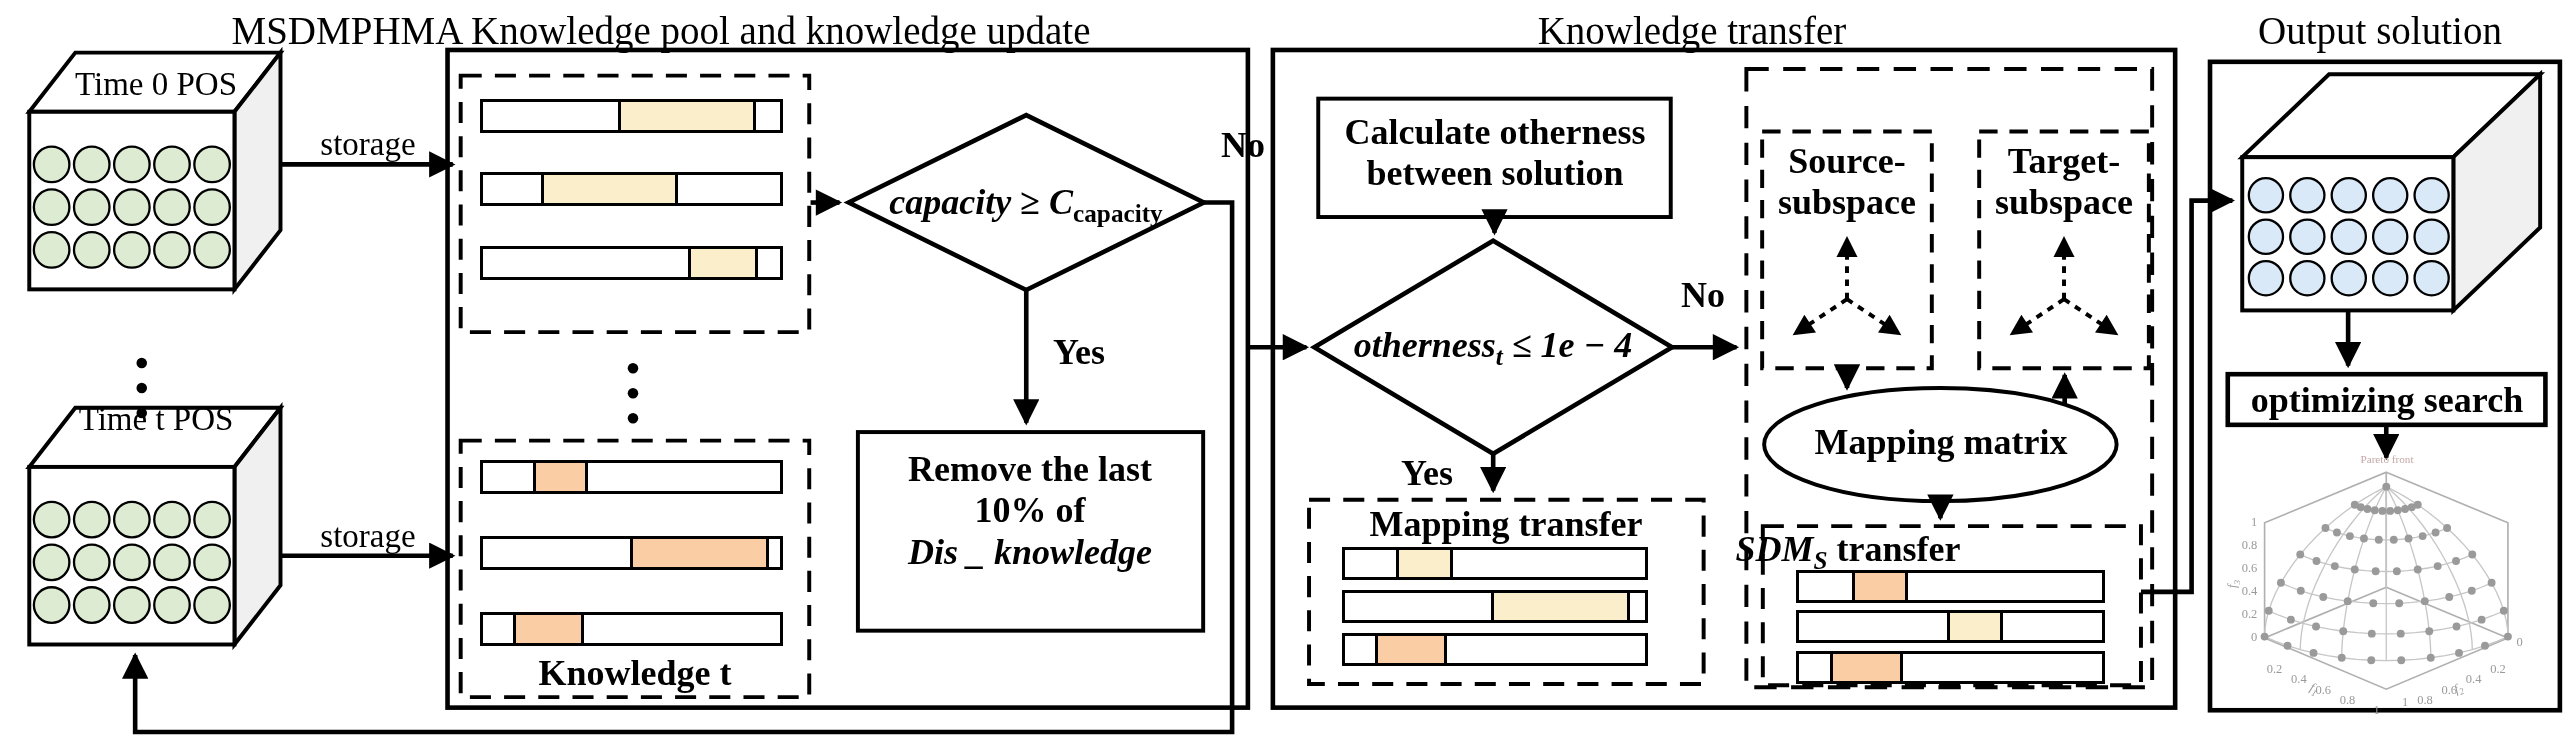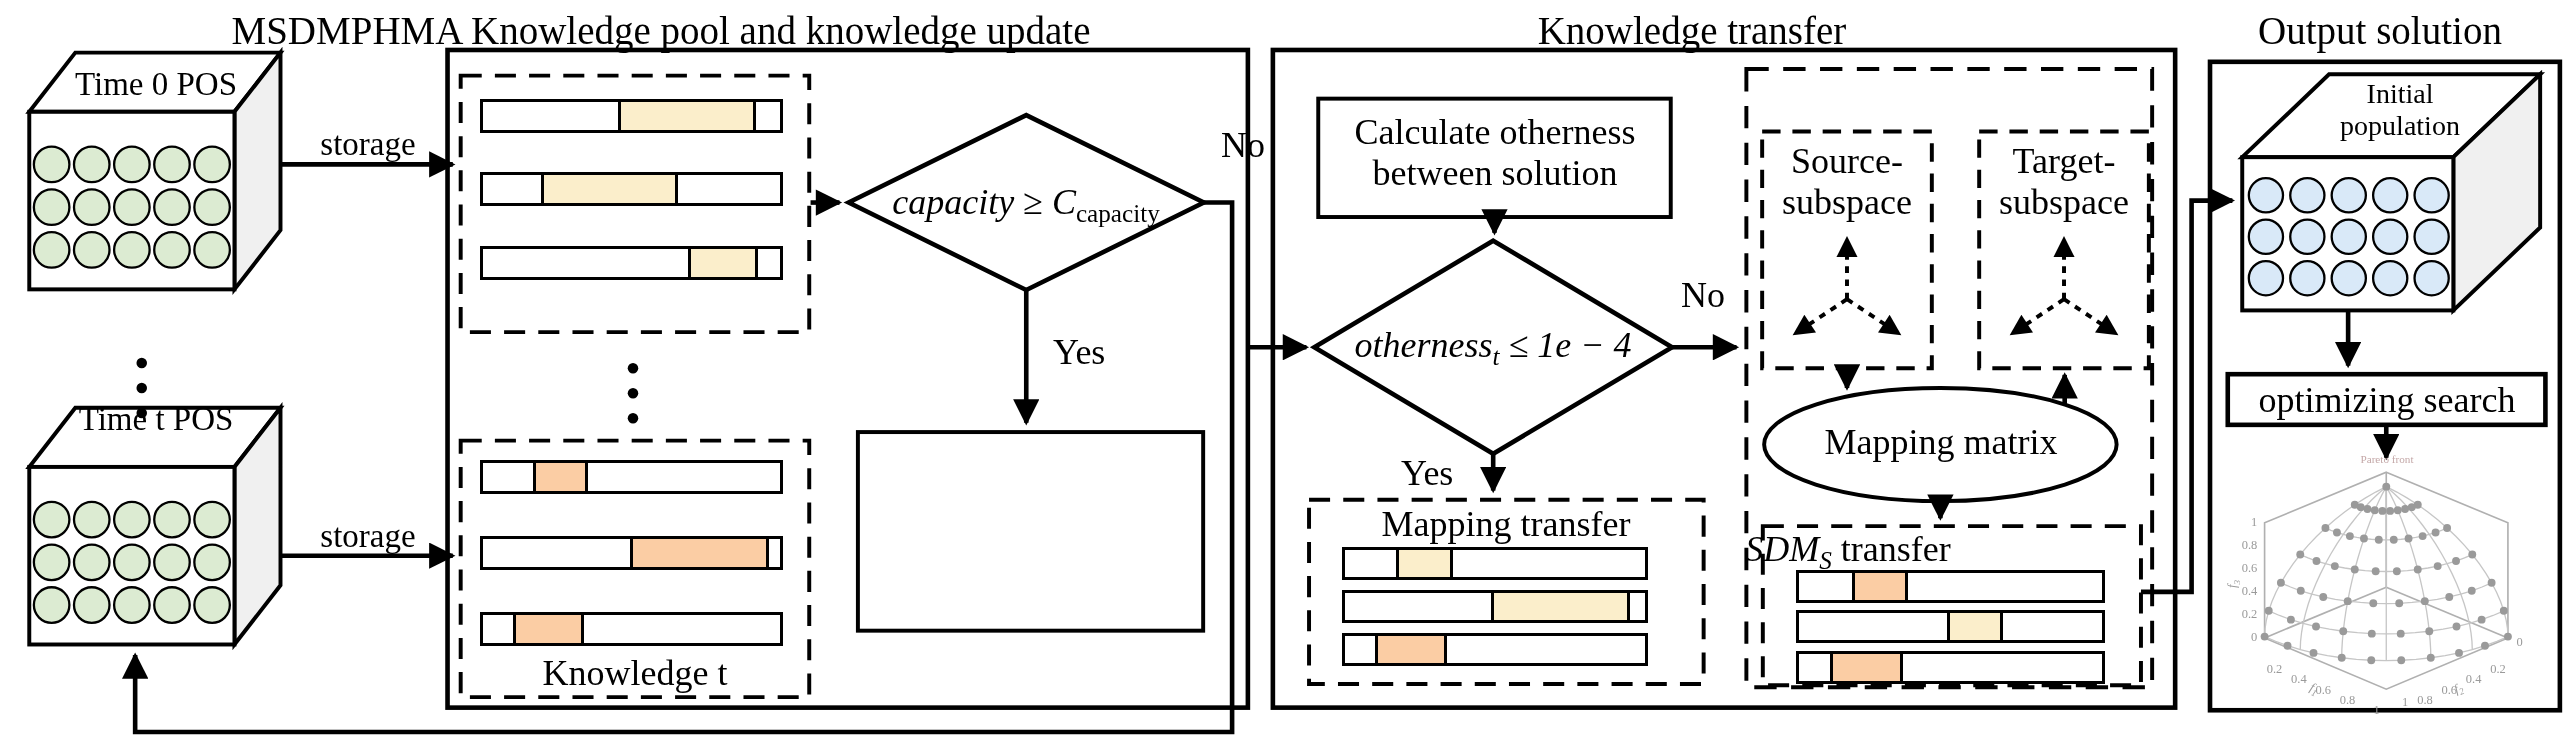--- a/index.html
+++ b/index.html
@@ -3,21 +3,21 @@
 <meta charset="utf-8">
 <style>
   html,body{margin:0;padding:0;background:#fff;}
   body{width:2576px;height:753px;position:relative;overflow:hidden;
        font-family:"Liberation Serif","DejaVu Serif",serif;color:#000;}
   #stage{position:absolute;left:0;top:0;width:2576px;height:753px;}
   svg.layer{position:absolute;left:0;top:0;}
   .txt{position:absolute;white-space:nowrap;line-height:1.15;}
   .ctr{transform:translateX(-50%);text-align:center;}
   .section-title{font-size:39px;}
-  .node{font-size:36px;}
+  .node{font-size:36px;font-weight:bold;}
   .small{font-size:33px;}
   .ital{font-style:italic;}
   sub{font-size:70%;}
   .bar{position:absolute;display:flex;border:3.3px solid #000;background:#fff;box-sizing:border-box;}
   .bar .seg{height:100%;box-sizing:border-box;}
   .bar .seg + .seg{border-left:3.3px solid #000;}
   .multiline{white-space:normal;}
 </style>
 </head>
 <body>
@@ -317,20 +317,25 @@
       <span class="seg" style="width: 67%; background: rgb(255, 255, 255);"></span>
     </div>
 <div class="txt node ctr" style="left:635px;top:653px">Knowledge t</div>
 
 <div class="txt node ctr" style="left:1026px;top:182px">
   <span class="ital">capacity</span><span> ≥ </span><span class="ital">C</span><sub>capacity</sub>
 </div>
 <div class="txt node" style="left:1221px;top:125px">No</div>
 <div class="txt node" style="left:1053px;top:332px">Yes</div>
 
+<div class="txt node ctr multiline" style="left:1030px;top:449px;width:329px">
+  <div>Remove the last</div>
+  <div>10% of</div>
+  <div class="ital">Dis _ knowledge</div>
+</div>
 
 <div class="txt node ctr multiline" style="left:1495px;top:112px;width:342px">
   <div>Calculate otherness</div>
   <div>between solution</div>
 </div>
 
 <div class="txt node ctr" style="left:1493px;top:325px">
   <span class="ital">otherness</span><sub class="ital">t</sub><span class="ital"> ≤ 1e − 4</span>
 </div>
 <div class="txt node" style="left:1681px;top:275px">No</div>
@@ -376,21 +381,17 @@
       <span class="seg" style="width: 48.8%; background: rgb(255, 255, 255);"></span>
       <span class="seg" style="width: 17.5%; background: rgb(251, 238, 203);"></span>
       <span class="seg" style="width: 33.7%; background: rgb(255, 255, 255);"></span>
     </div>
 <div class="bar" style="left:1796px;top:651px;width:309px;height:33px">
       <span class="seg" style="width: 10.2%; background: rgb(255, 255, 255);"></span>
       <span class="seg" style="width: 23%; background: rgb(251, 205, 164);"></span>
       <span class="seg" style="width: 66.8%; background: rgb(255, 255, 255);"></span>
     </div>
 
-<div class="txt ctr multiline" style="left:2400px;top:78px;width:217px;font-size:28px">
-  <div>Initial</div>
-  <div>population</div>
-</div>
 <div class="txt node ctr" style="left:2387px;top:380px">optimizing search</div>
 <div class="txt ctr" style="left:2387px;top:453px;font-size:11.2px;color:#c4a8a8">Pareto front</div>
 
 </div>
 
 
 </body></html>

